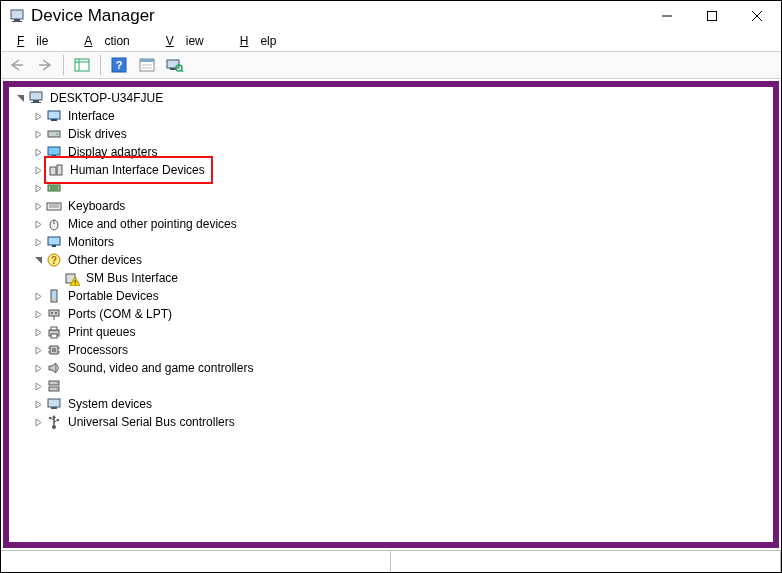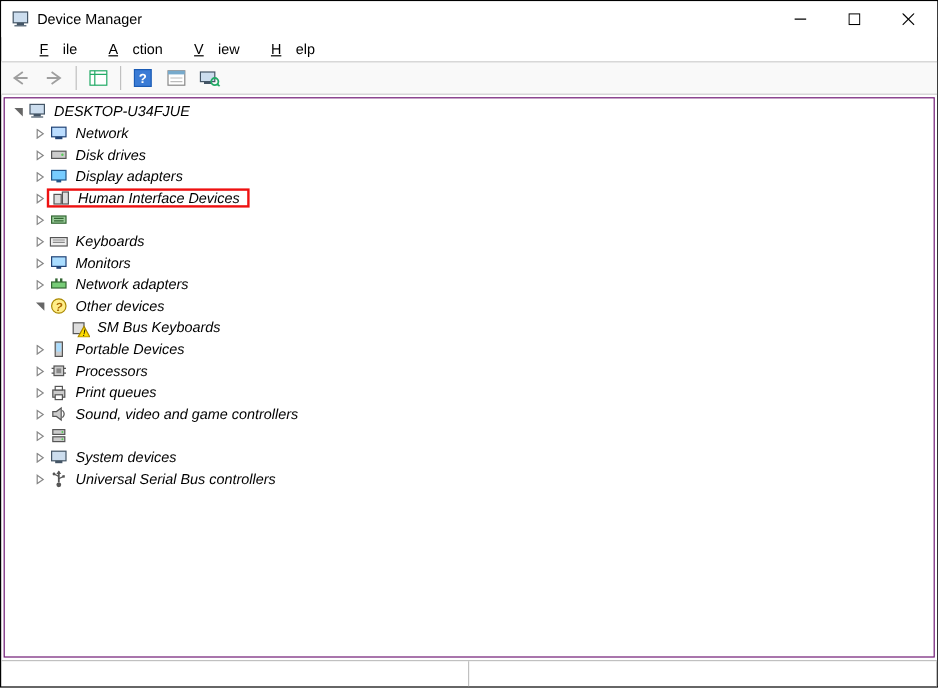--- a/index.html
+++ b/index.html
@@ -15,33 +15,33 @@
   overflow: hidden;
 }
 .titlebar {
   height: 30px;
   display: flex;
   align-items: center;
   padding: 0 2px 0 8px;
   background: #fff;
 }
 .titlebar .icon { width: 16px; height: 16px; margin-right: 6px; display:flex; align-items:center; justify-content:center; }
-.titlebar .title { flex: 1; font-size: 12px; }
+.titlebar .title { flex: 1; font-size: 17px; }
 .winbtns { display: flex; }
 .winbtn {
   width: 45px; height: 28px;
   display: flex; align-items: center; justify-content: center;
   font-family: "Segoe UI Symbol", sans-serif;
 }
 .menubar {
   height: 20px;
   display: flex;
   align-items: center;
-  padding: 0 20px;
-  gap: 2px;
+  padding: 0 4px;
+  gap: 12px;
 }
 .menubar span { padding: 2px 6px; }
 .mnemonic { text-decoration: underline; }
 .toolbar {
   height: 28px;
   display: flex;
   align-items: center;
   gap: 4px;
   padding: 2px 4px;
   border-top: 1px solid #d0d0d0;
@@ -51,24 +51,23 @@
 .tbtn {
   width: 24px; height: 22px;
   display: flex; align-items: center; justify-content: center;
   border: 1px solid transparent;
 }
 .tsep { width:1px; height:20px; background:#c0c0c0; margin:0 2px; }
 .tbtn.disabled { opacity: 0.45; }
 .treearea {
   flex: 1;
   overflow: auto;
-  border: 1px solid #701a75;
+  border: 6px solid #701a75;
   margin: 2px;
   background: #fff;
-  font-style: italic;
 }
 .tree { padding: 2px 0; }
 .node {
   display: flex;
   align-items: center;
   height: 18px;
   line-height: 18px;
   white-space: nowrap;
 }
 .twist {
@@ -79,21 +78,21 @@
 }
 .twist.empty { visibility:hidden; }
 .nodeicon {
   width: 16px; height: 16px; margin-right: 4px;
   display:flex; align-items:center; justify-content:center;
   flex-shrink:0;
 }
 .nodetext { padding: 0 2px; }
 .highlightbox {
   border: 2px solid #e11; padding: 0 4px 0 2px; margin-left:-2px;
-  display:flex; align-items:center; height:16px;
+  display:flex; align-items:center; height:28px;
 }
 .statusbar {
   height: 22px;
   border-top: 1px solid #c0c0c0;
   display:flex;
 }
 .statuscell {
   flex:1; border-right:1px solid #c0c0c0;
 }
 
@@ -209,21 +208,21 @@
           <svg width="9" height="9">
             <path d="M2 1 L7 4.5 L2 8 Z" fill="none" stroke="#888"></path>
           </svg>
         </span>
         <span class="nodeicon">
           <svg width="16" height="16">
             <rect x="2" y="3" width="12" height="8" fill="#bdf" stroke="#247"></rect>
             <rect x="5" y="11" width="6" height="2" fill="#247"></rect>
           </svg>
         </span>
-        <span class="nodetext">Network</span>
+        <span class="nodetext">Interface</span>
       </div>
       <div class="node lv1">
         <span class="twist">
           <svg width="9" height="9">
             <path d="M2 1 L7 4.5 L2 8 Z" fill="none" stroke="#888"></path>
           </svg>
         </span>
         <span class="nodeicon">
           <svg width="16" height="16">
             <rect x="2" y="5" width="12" height="6" fill="#ccc" stroke="#555"></rect>
@@ -292,40 +291,39 @@
         <span class="nodetext">Keyboards</span>
       </div>
       <div class="node lv1">
         <span class="twist">
           <svg width="9" height="9">
             <path d="M2 1 L7 4.5 L2 8 Z" fill="none" stroke="#888"></path>
           </svg>
         </span>
         <span class="nodeicon">
           <svg width="16" height="16">
+            <ellipse cx="8" cy="9" rx="4" ry="5" fill="#eee" stroke="#555"></ellipse>
+            <line x1="8" y1="4" x2="8" y2="8" stroke="#555"></line>
+          </svg>
+        </span>
+        <span class="nodetext">Mice and other pointing devices</span>
+      </div>
+      <div class="node lv1">
+        <span class="twist">
+          <svg width="9" height="9">
+            <path d="M2 1 L7 4.5 L2 8 Z" fill="none" stroke="#888"></path>
+          </svg>
+        </span>
+        <span class="nodeicon">
+          <svg width="16" height="16">
             <rect x="2" y="3" width="12" height="8" fill="#adf" stroke="#247"></rect>
             <rect x="6" y="11" width="4" height="2" fill="#247"></rect>
           </svg>
         </span>
         <span class="nodetext">Monitors</span>
-      </div>
-      <div class="node lv1">
-        <span class="twist">
-          <svg width="9" height="9">
-            <path d="M2 1 L7 4.5 L2 8 Z" fill="none" stroke="#888"></path>
-          </svg>
-        </span>
-        <span class="nodeicon">
-          <svg width="16" height="16">
-            <rect x="2" y="6" width="12" height="5" fill="#7c7" stroke="#363"></rect>
-            <rect x="5" y="3" width="2" height="3" fill="#363"></rect>
-            <rect x="9" y="3" width="2" height="3" fill="#363"></rect>
-          </svg>
-        </span>
-        <span class="nodetext">Network adapters</span>
       </div>
       <div class="node lv1">
         <span class="twist">
           <svg width="9" height="9">
             <path d="M1 1 L8 1 L1 8 Z" fill="#666" transform="rotate(90 4.5 4.5)"></path>
           </svg>
         </span>
         <span class="nodeicon">
           <svg width="16" height="16">
             <circle cx="8" cy="8" r="6" fill="#fe8" stroke="#a80"></circle>
@@ -336,68 +334,84 @@
       </div>
       <div class="node lv2">
         <span class="twist empty"></span>
         <span class="nodeicon">
           <svg width="16" height="16">
             <rect x="2" y="4" width="9" height="9" fill="#ddd" stroke="#555"></rect>
             <polygon points="11,7 16,16 6,16" fill="#fd0" stroke="#a80"></polygon>
             <text x="11" y="15" font-size="8" text-anchor="middle" fill="#000">!</text>
           </svg>
         </span>
-        <span class="nodetext">SM Bus Keyboards</span>
+        <span class="nodetext">SM Bus Interface</span>
       </div>
       <div class="node lv1">
         <span class="twist">
           <svg width="9" height="9">
             <path d="M2 1 L7 4.5 L2 8 Z" fill="none" stroke="#888"></path>
           </svg>
         </span>
         <span class="nodeicon">
           <svg width="16" height="16">
             <rect x="5" y="2" width="6" height="12" fill="#ccc" stroke="#555"></rect>
             <rect x="6" y="3" width="4" height="7" fill="#adf"></rect>
           </svg>
         </span>
         <span class="nodetext">Portable Devices</span>
+      </div>
+      <div class="node lv1">
+        <span class="twist">
+          <svg width="9" height="9">
+            <path d="M2 1 L7 4.5 L2 8 Z" fill="none" stroke="#888"></path>
+          </svg>
+        </span>
+        <span class="nodeicon">
+          <svg width="16" height="16">
+            <rect x="3" y="4" width="10" height="6" fill="#ccc" stroke="#555"></rect>
+            <circle cx="6" cy="7" r="1" fill="#555"></circle>
+            <circle cx="10" cy="7" r="1" fill="#555"></circle>
+            <line x1="8" y1="10" x2="8" y2="14" stroke="#555"></line>
+          </svg>
+        </span>
+        <span class="nodetext">Ports (COM &amp; LPT)</span>
+      </div>
+      <div class="node lv1">
+        <span class="twist">
+          <svg width="9" height="9">
+            <path d="M2 1 L7 4.5 L2 8 Z" fill="none" stroke="#888"></path>
+          </svg>
+        </span>
+        <span class="nodeicon">
+          <svg width="16" height="16">
+            <rect x="3" y="6" width="10" height="6" fill="#ccc" stroke="#555"></rect>
+            <rect x="5" y="3" width="6" height="3" fill="#fff" stroke="#555"></rect>
+            <rect x="5" y="10" width="6" height="4" fill="#fff" stroke="#555"></rect>
+          </svg>
+        </span>
+        <span class="nodetext">Print queues</span>
       </div>
       <div class="node lv1">
         <span class="twist">
           <svg width="9" height="9">
             <path d="M2 1 L7 4.5 L2 8 Z" fill="none" stroke="#888"></path>
           </svg>
         </span>
         <span class="nodeicon">
           <svg width="16" height="16">
             <rect x="4" y="4" width="8" height="8" fill="#ccc" stroke="#555"></rect>
             <rect x="6" y="6" width="4" height="4" fill="#888"></rect>
             <line x1="2" y1="6" x2="4" y2="6" stroke="#555"></line>
             <line x1="2" y1="10" x2="4" y2="10" stroke="#555"></line>
             <line x1="12" y1="6" x2="14" y2="6" stroke="#555"></line>
             <line x1="12" y1="10" x2="14" y2="10" stroke="#555"></line>
           </svg>
         </span>
         <span class="nodetext">Processors</span>
-      </div>
-      <div class="node lv1">
-        <span class="twist">
-          <svg width="9" height="9">
-            <path d="M2 1 L7 4.5 L2 8 Z" fill="none" stroke="#888"></path>
-          </svg>
-        </span>
-        <span class="nodeicon">
-          <svg width="16" height="16">
-            <rect x="3" y="6" width="10" height="6" fill="#ccc" stroke="#555"></rect>
-            <rect x="5" y="3" width="6" height="3" fill="#fff" stroke="#555"></rect>
-            <rect x="5" y="10" width="6" height="4" fill="#fff" stroke="#555"></rect>
-          </svg>
-        </span>
-        <span class="nodetext">Print queues</span>
       </div>
       <div class="node lv1">
         <span class="twist">
           <svg width="9" height="9">
             <path d="M2 1 L7 4.5 L2 8 Z" fill="none" stroke="#888"></path>
           </svg>
         </span>
         <span class="nodeicon">
           <svg width="16" height="16">
             <polygon points="3,6 6,6 10,3 10,13 6,10 3,10" fill="#ccc" stroke="#555"></polygon>

